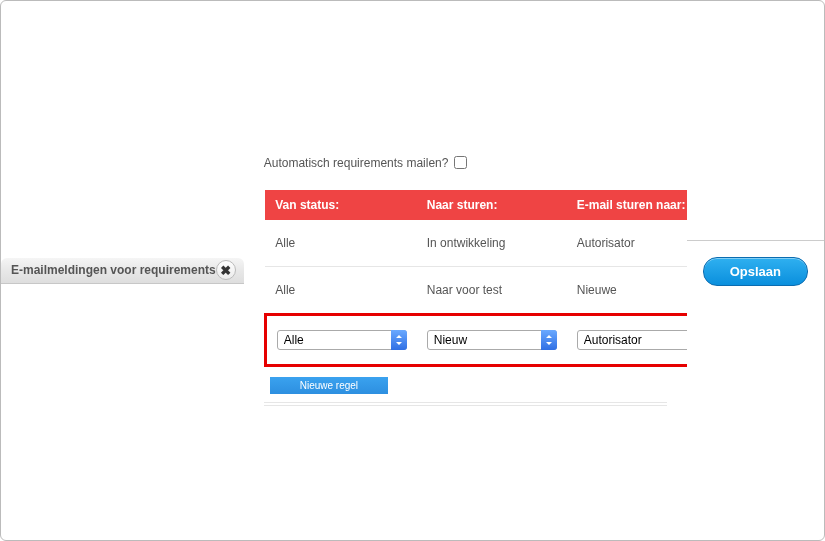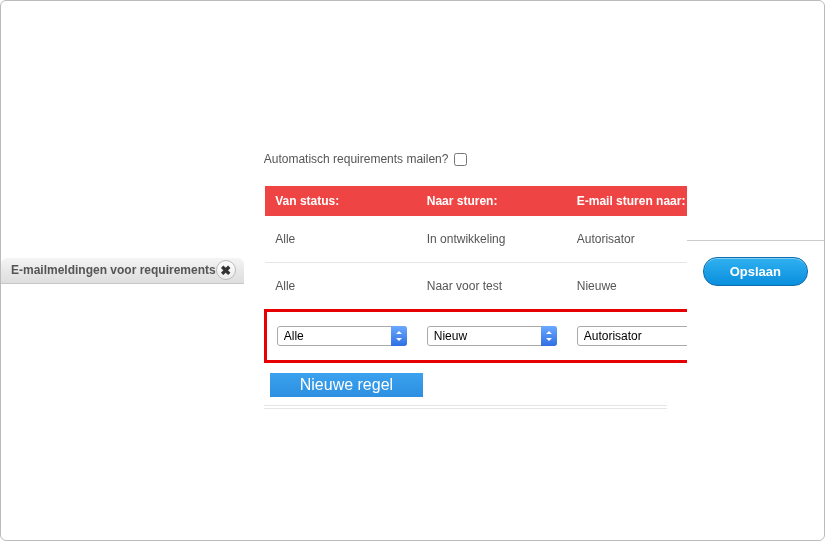--- a/index.html
+++ b/index.html
@@ -138,21 +138,21 @@
     .select-arrow svg { width: 8px; height: 10px; }
     .new-rule-row {
       padding: 10px 0 8px 6px;
       border-bottom: 1px solid #e6e6e6;
     }
     .new-rule-btn {
       background: linear-gradient(#3aa2ef,#2d8fe0);
       color: #fff;
       border: none;
       padding: 3px 30px;
-      font-size: 16px;
+      font-size: 10px;
       cursor: pointer;
     }
     .footer {
       border-top: 1px solid #ccc;
       padding: 16px;
       display: flex;
       justify-content: flex-end;
       background: #fff;
     }
     .save-btn {

